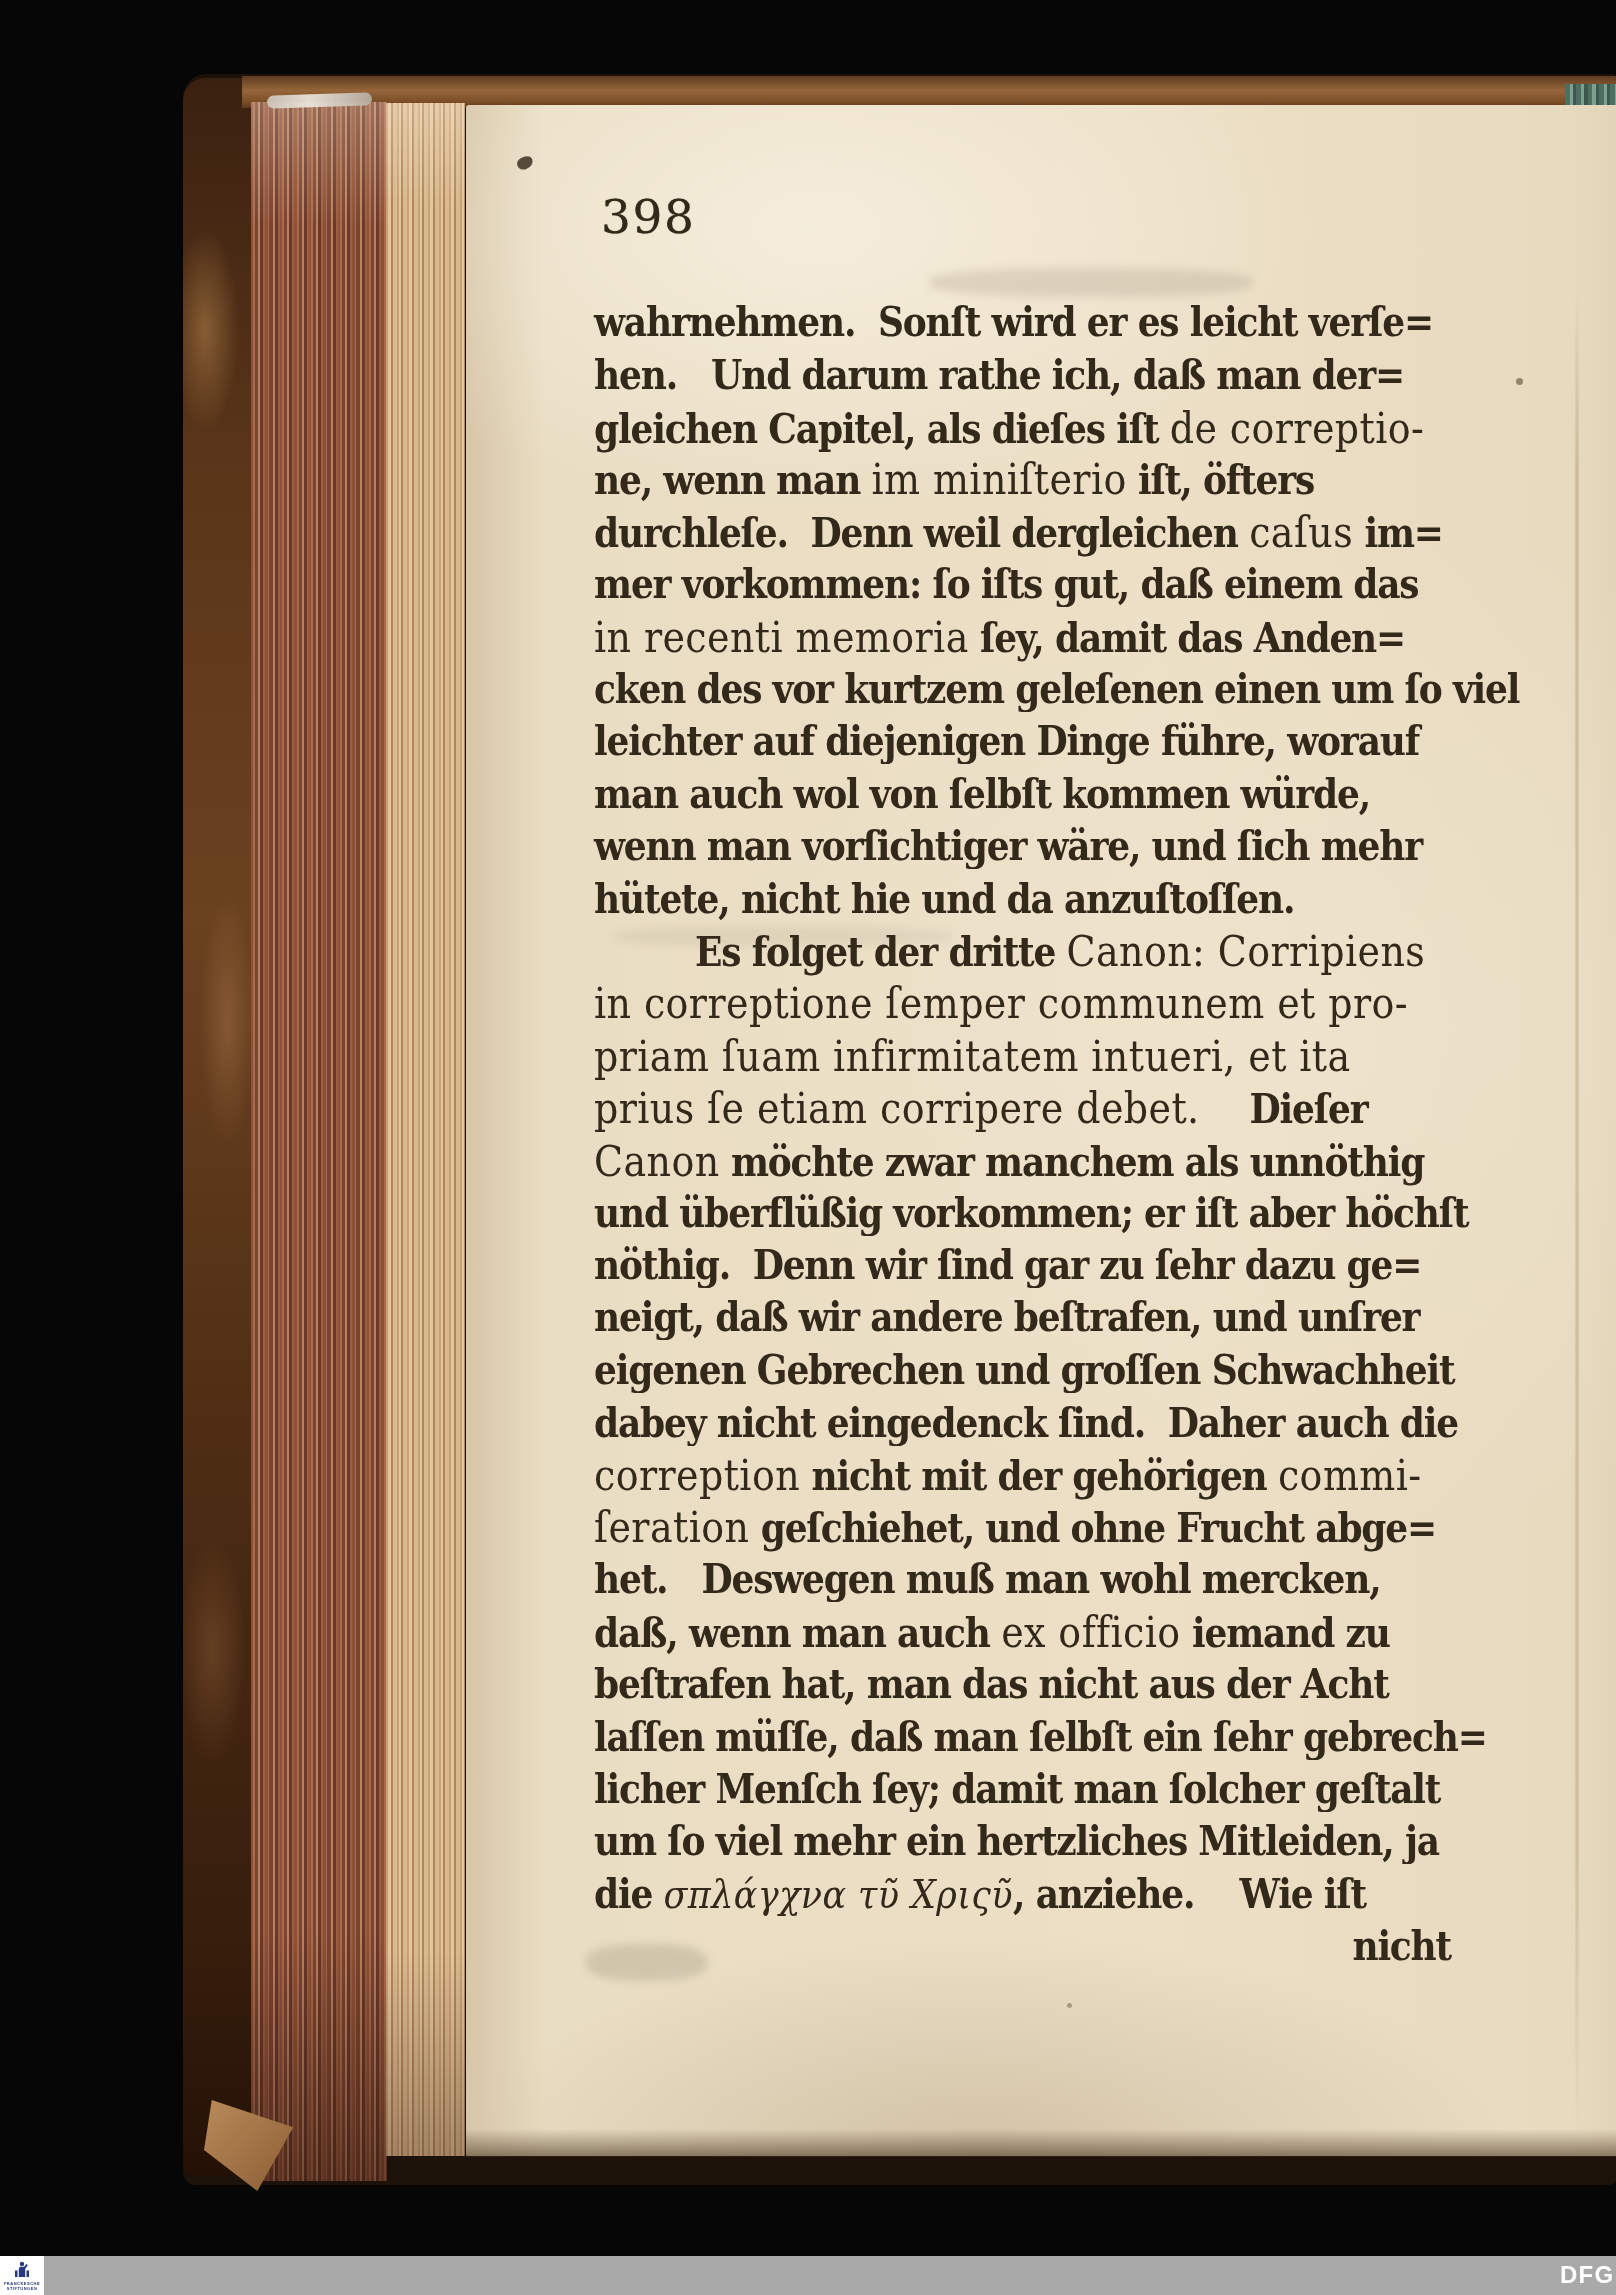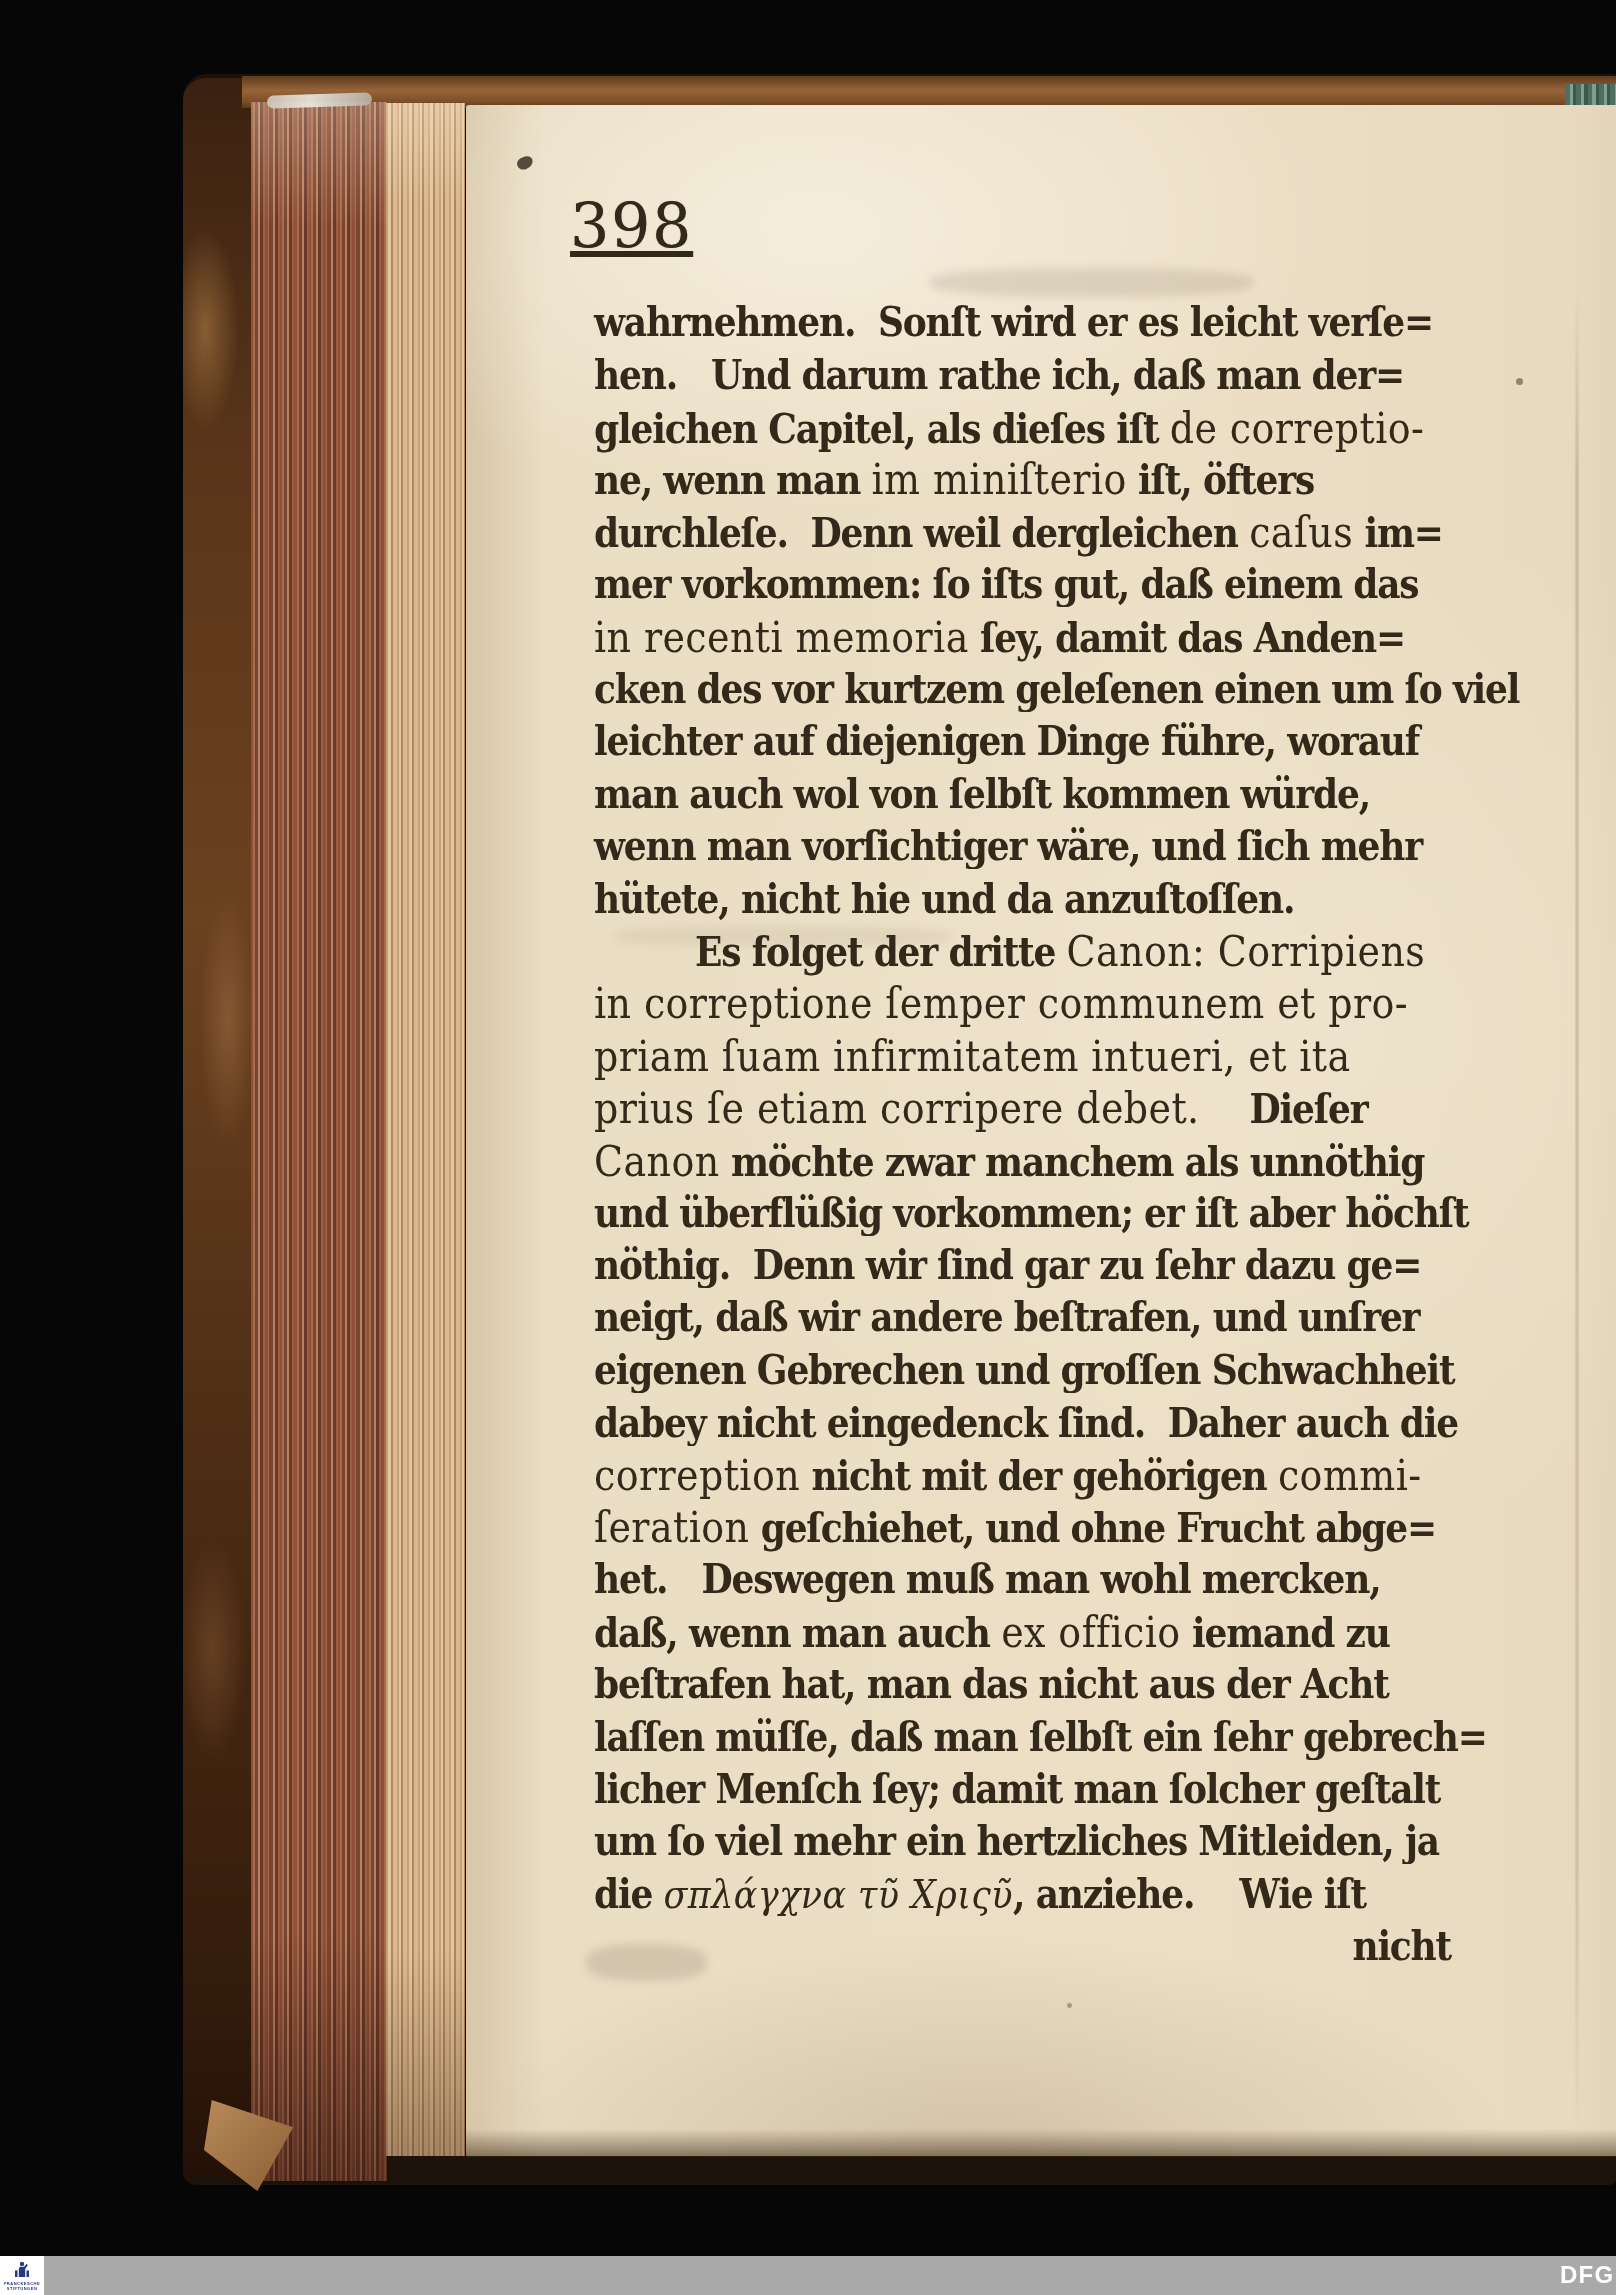--- a/index.html
+++ b/index.html
@@ -53,22 +53,22 @@
   .ghost-catchword{left:586px;top:1944px;width:121px;height:37px;opacity:.22;}
   .ghost-midline{left:614px;top:926px;width:339px;height:21px;opacity:.10;}
   .speck{position:absolute;}
   .speck-a{left:517px;top:157px;width:16px;height:12px;background:#3c3122;
     border-radius:50% 40% 60% 50%;transform:rotate(-20deg);opacity:.85;}
   .speck-b{left:1516px;top:378px;width:7.3px;height:7.3px;background:#5a4a34;border-radius:50%;opacity:.6;}
   .speck-c{left:1067px;top:2003px;width:4.8px;height:4.8px;background:#6a5a42;border-radius:50%;opacity:.5;}
 
   
   #text-block{position:absolute;inset:0;color:var(--ink,#33291a);}
-  .page-number{position:absolute;left:570px;top:189px;font-size:62px;letter-spacing:1.6px;
-    color:var(--ink,#33291a);text-shadow:0 0 0.8px rgba(40,30,15,.6);text-decoration:underline;}
+  .page-number{position:absolute;left:601px;top:189px;font-size:47px;letter-spacing:1.6px;
+    color:var(--ink,#33291a);text-shadow:0 0 0.8px rgba(40,30,15,.6);}
   .running-title{position:absolute;left:815px;top:183px;font-size:50px;letter-spacing:1.6px;
     color:var(--ink,#33291a);text-shadow:0 0 0.8px rgba(40,30,15,.6);}
   .line{position:absolute;left:594px;white-space:pre;transform:scaleY(1.14);transform-origin:0 0;}
   .line.indent{left:695px;}
   .line.align-right{left:auto;right:166px;}
   .fraktur{font-family:"DejaVu Serif",serif;font-weight:700;font-size:36px;letter-spacing:-1.2px;}
   .antiqua{font-family:"DejaVu Serif",serif;font-weight:400;font-size:38px;letter-spacing:0.4px;}
   .greek{font-family:"DejaVu Serif",serif;font-weight:400;font-style:italic;font-size:35px;letter-spacing:0.4px;}
 
   

